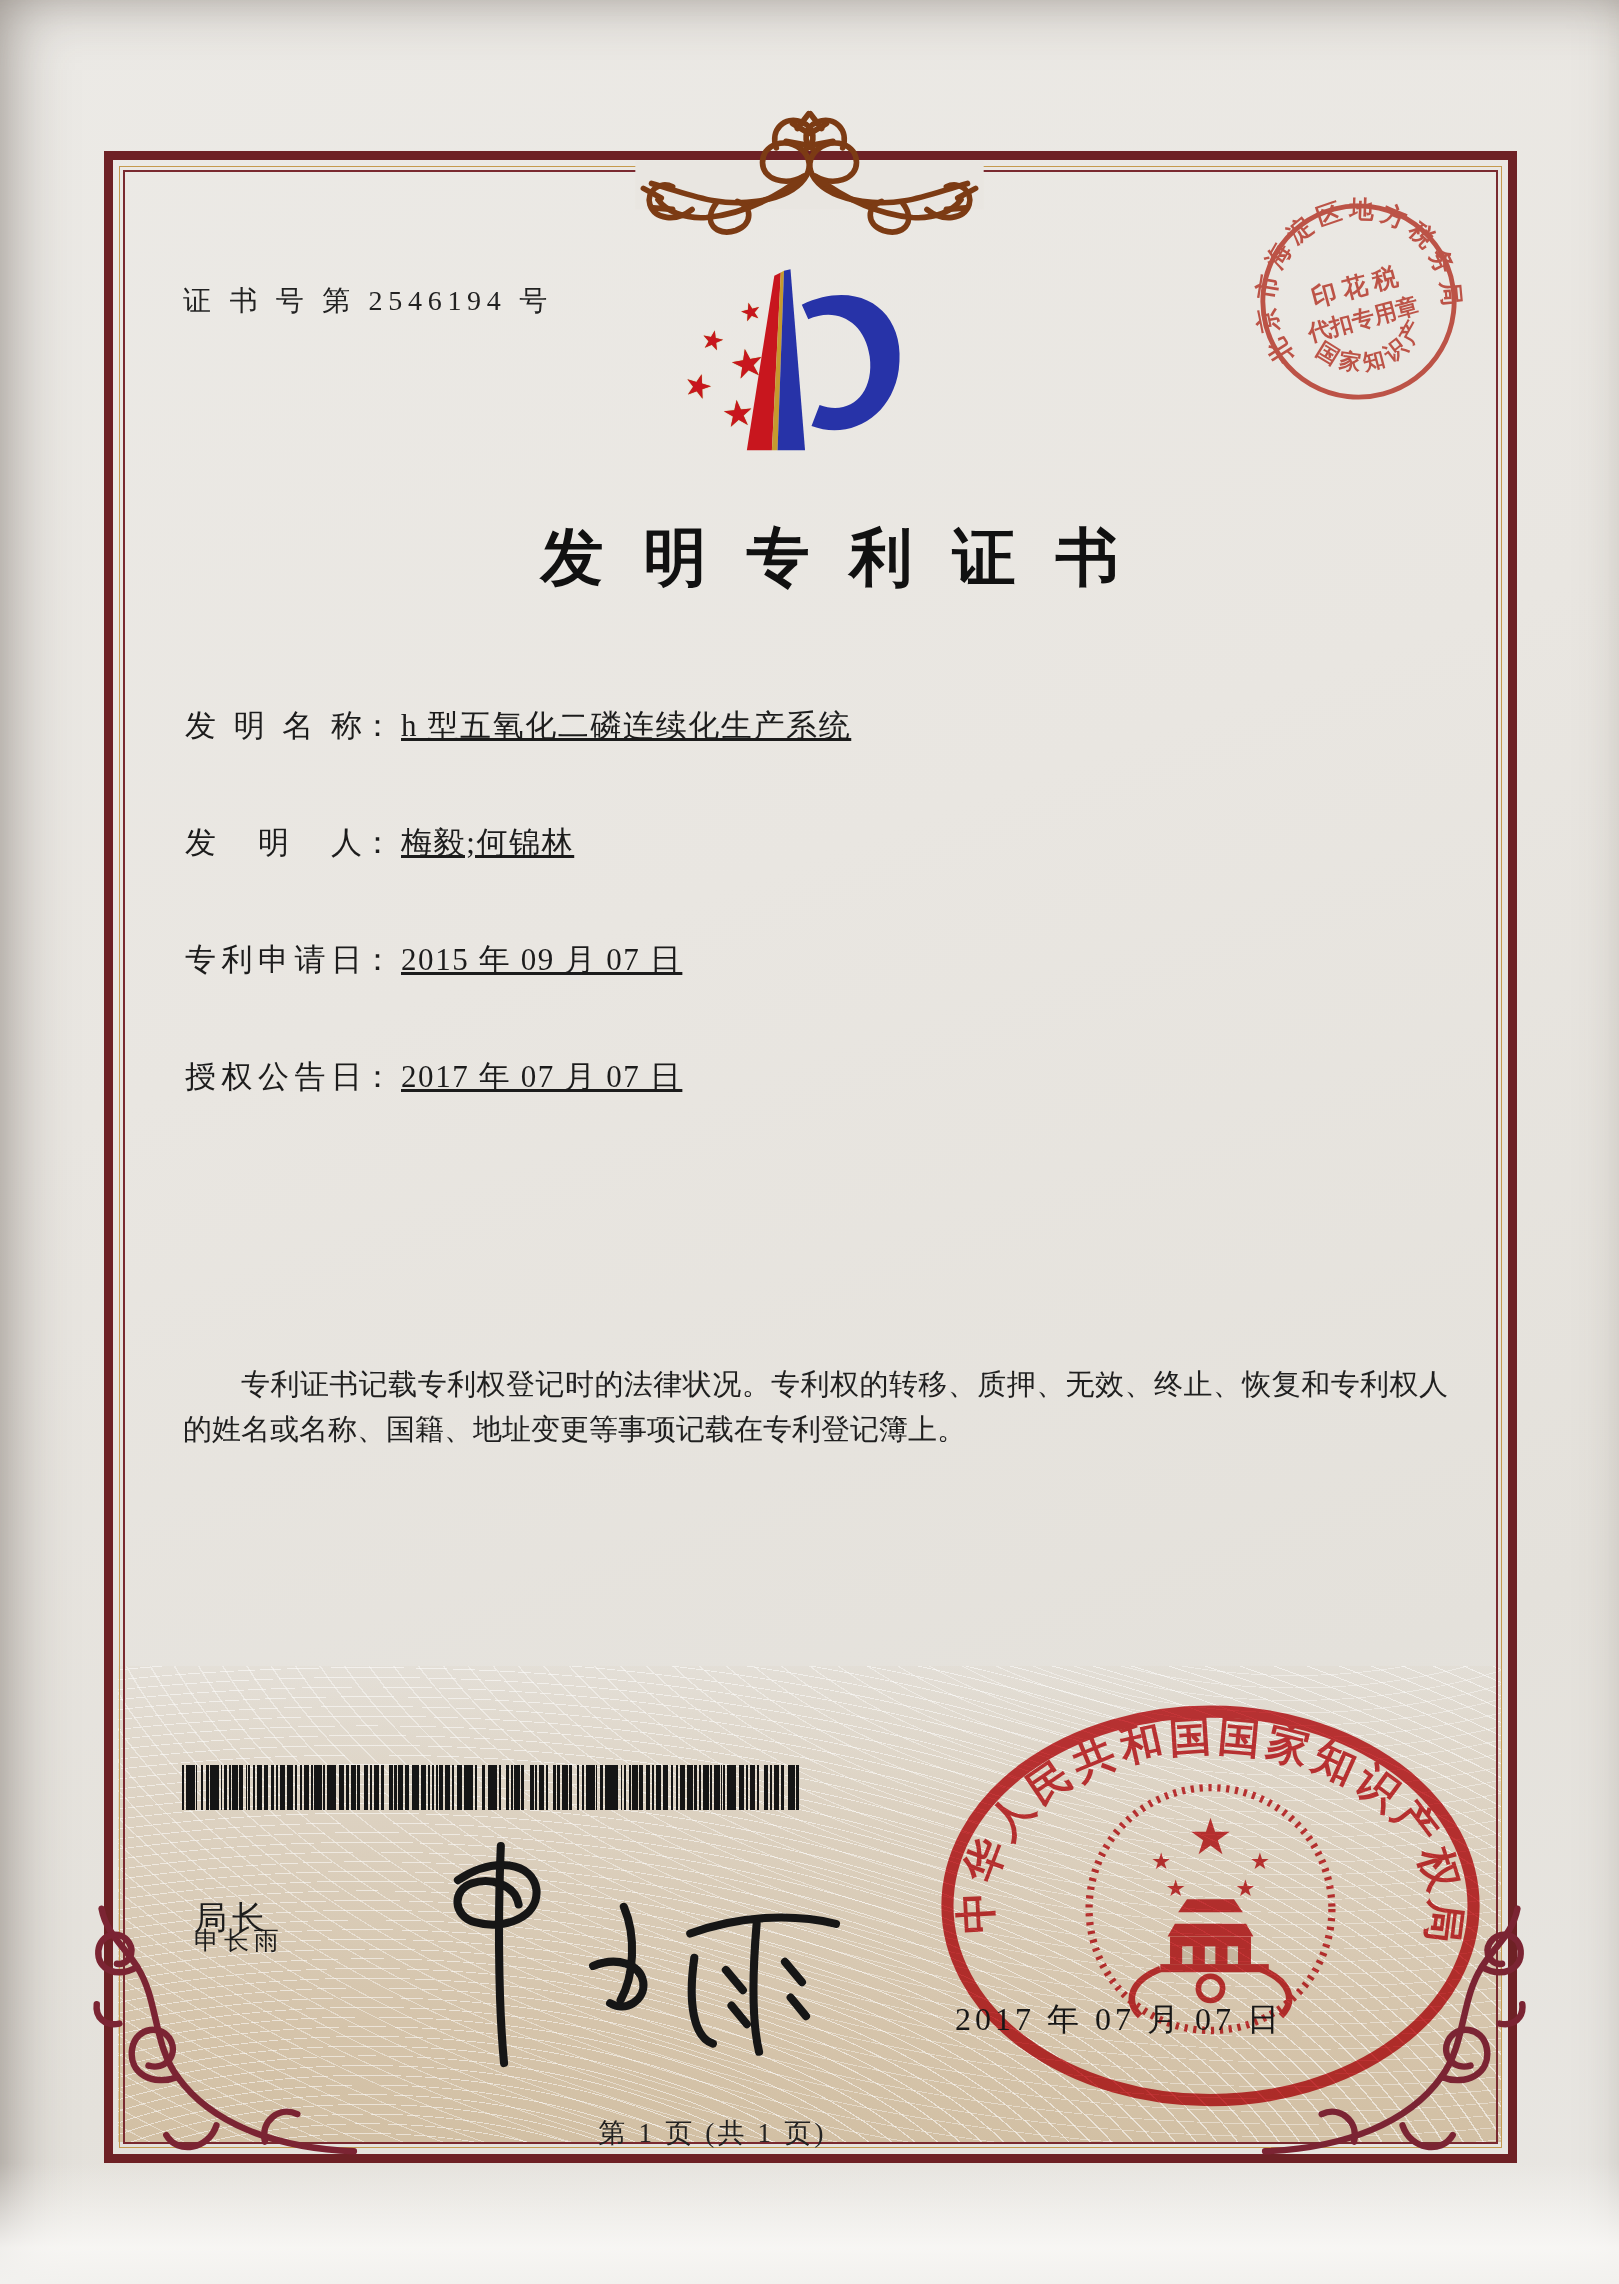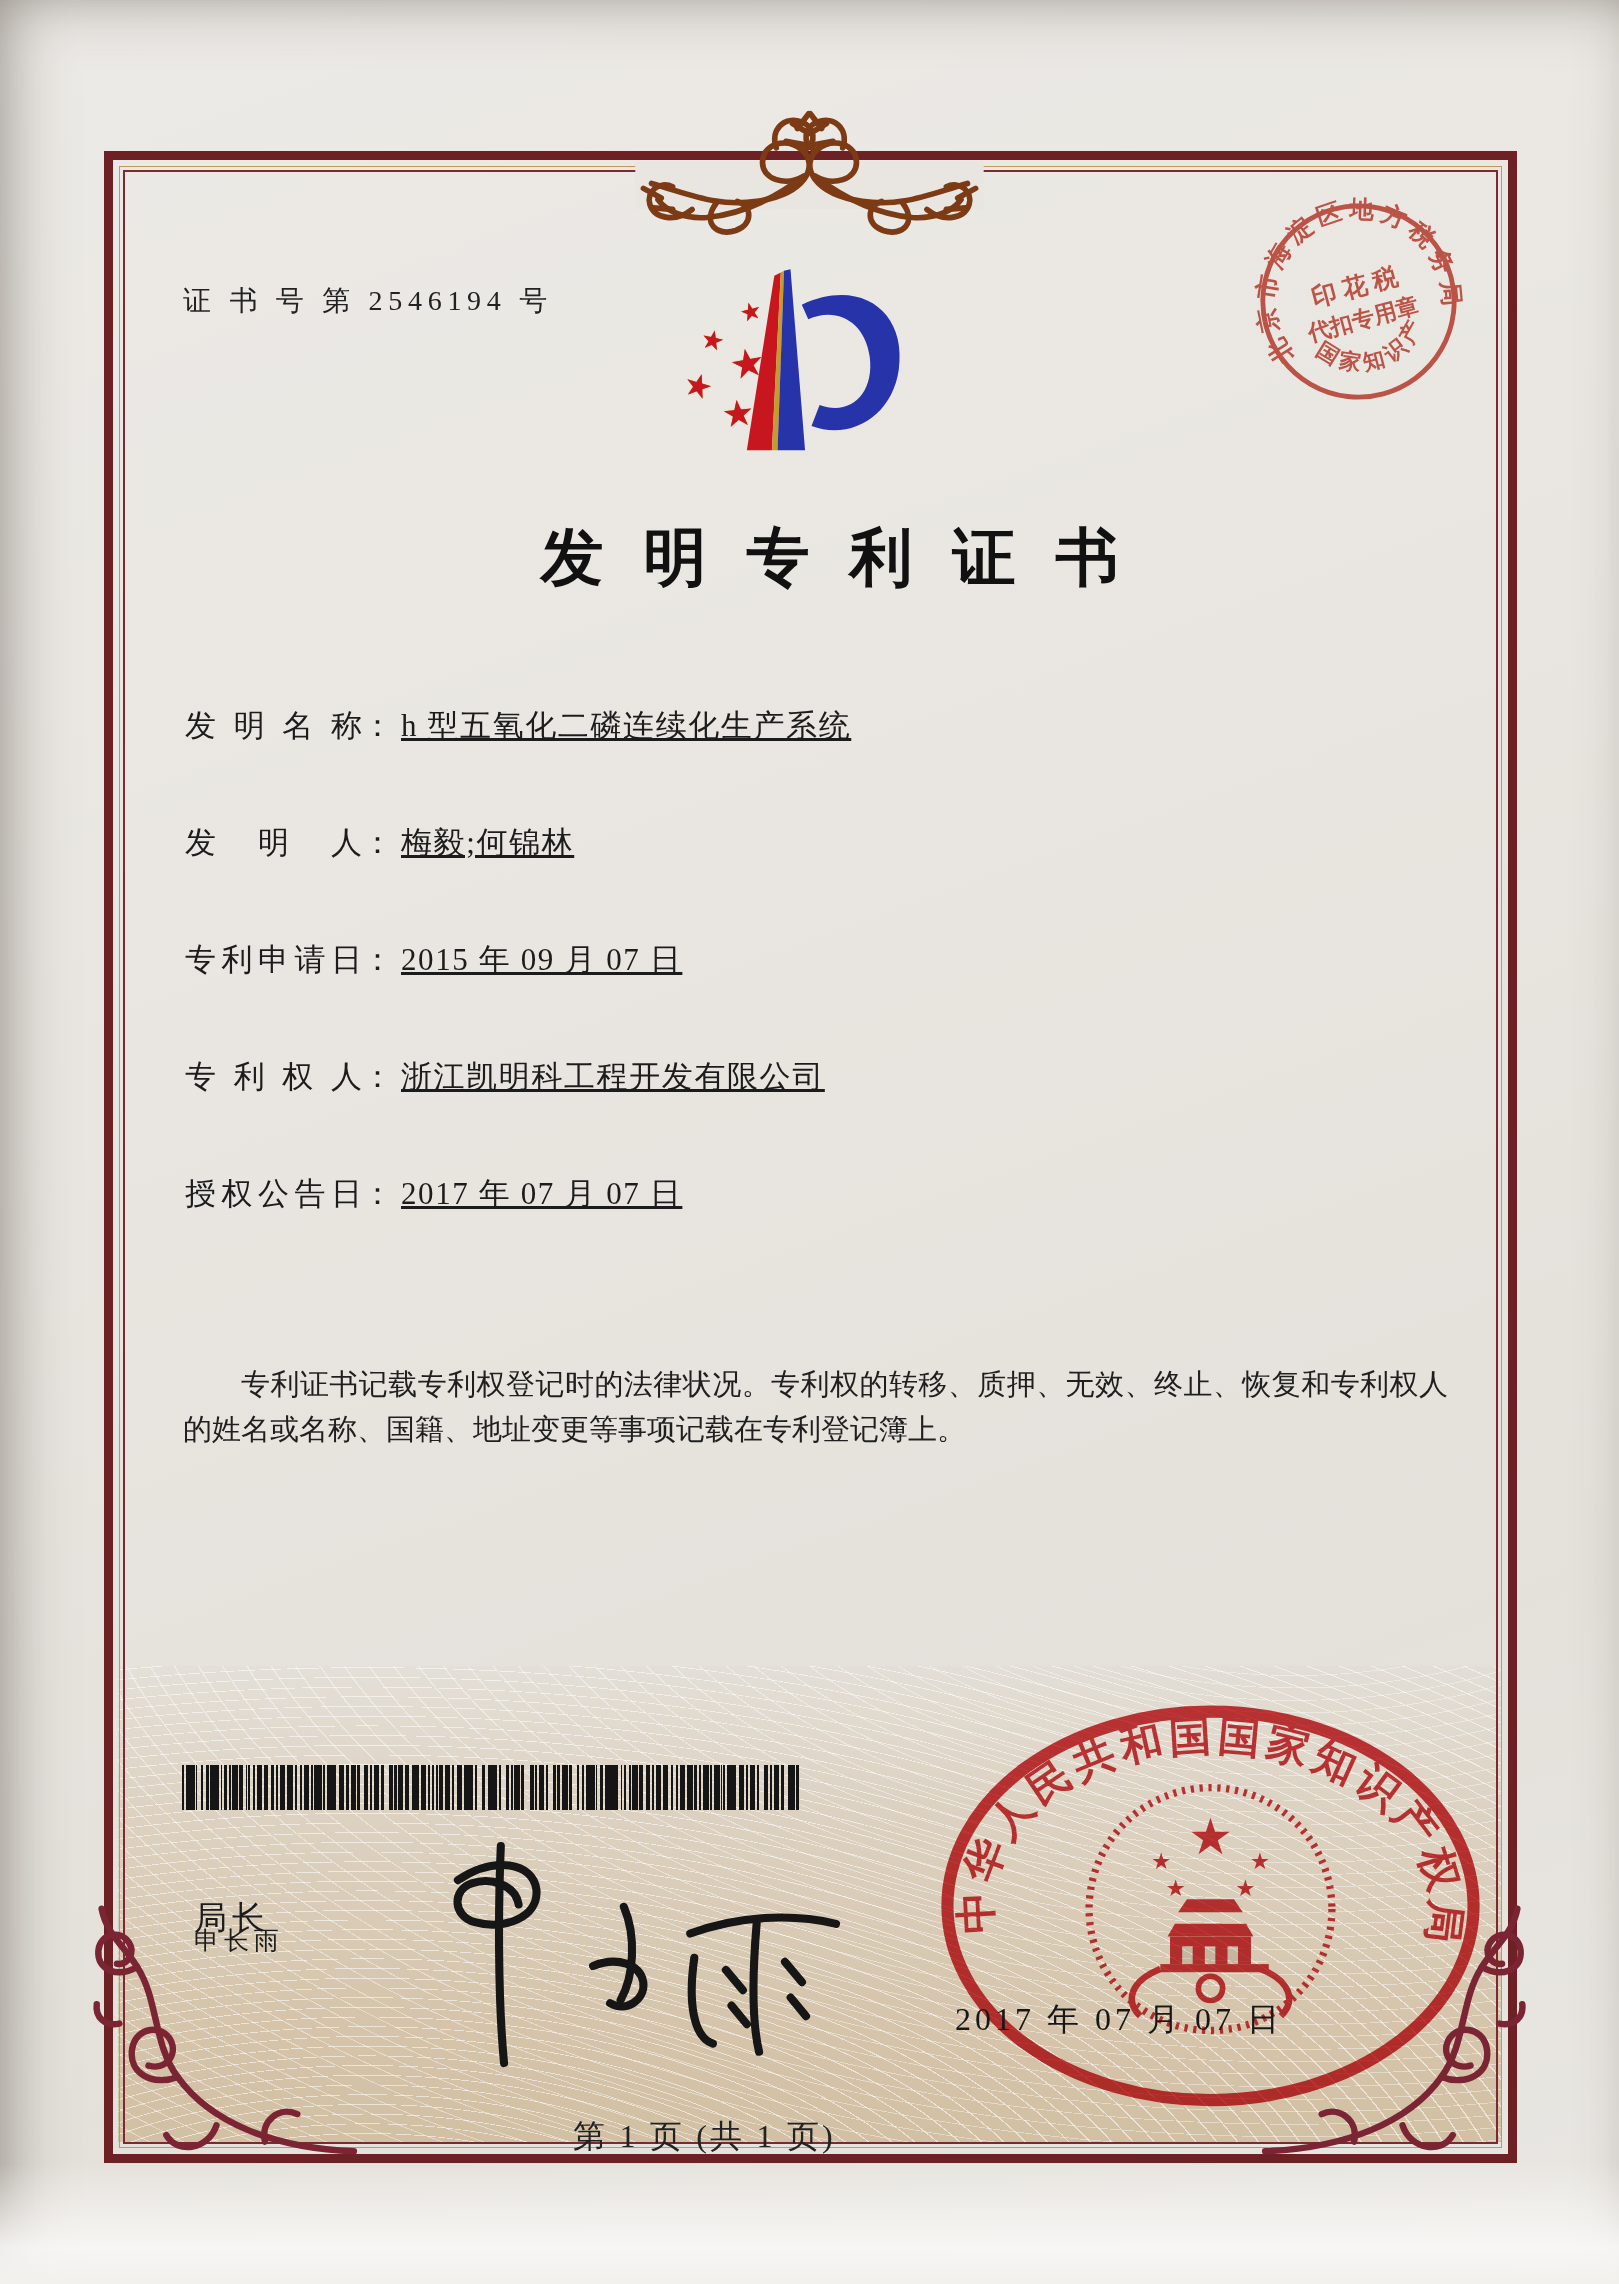--- a/index.html
+++ b/index.html
@@ -48,21 +48,21 @@
       repeating-linear-gradient(90deg,#151515 0 1.6px,transparent 1.6px 7.3px,#151515 7.3px 11.3px,transparent 11.3px 13.8px,#151515 13.8px 15.4px,transparent 15.4px 25px);
     background-blend-mode:darken;}
   
   .commissioner{position:absolute;left:194px;top:1896px;font-size:33px;letter-spacing:4.9px;text-align:center;}
   .commissioner-name{position:absolute;left:194px;top:1924px;font-size:25px;letter-spacing:4.9px;}
   .signature{position:absolute;left:381px;top:1834px;width:510px;height:259px;}
   
   .seal{position:absolute;left:931px;top:1697px;width:559px;height:429px;opacity:.93;mix-blend-mode:multiply;}
   .seal-date{position:absolute;left:955px;top:1998px;font-size:32px;letter-spacing:4px;color:#171717;z-index:6;}
   
-  .footer{position:absolute;left:8px;width:1393px;top:2115px;text-align:center;font-size:32px;letter-spacing:3.2px;color:#222;}
+  .footer{position:absolute;left:16px;width:1393px;top:2115px;text-align:center;font-size:27px;letter-spacing:3.2px;color:#222;}
   
   .tax-stamp{position:absolute;left:1245px;top:188px;width:227px;height:227px;opacity:.92;}
   .z1{z-index:1}.z2{z-index:2}.z3{z-index:3}.z4{z-index:4}.z5{z-index:5}
 </style>
 </head>
 <body>
 
 <div id="photo">
 
   <div class="wave-band z1"></div>
@@ -130,23 +130,20 @@
 
   <div class="fields z4">
     <div class="field-row">
       <span class="field-label">发明名称</span><span class="field-colon">：</span><span class="field-value">h 型五氧化二磷连续化生产系统</span>
     </div>
     <div class="field-row">
       <span class="field-label">发明人</span><span class="field-colon">：</span><span class="field-value">梅毅;何锦林</span>
     </div>
     <div class="field-row">
       <span class="field-label">专利申请日</span><span class="field-colon">：</span><span class="field-value">2015 年 09 月 07 日</span>
-    </div>
-    <div class="field-row">
-      <span class="field-label">专利权人</span><span class="field-colon">：</span><span class="field-value">浙江凯明科工程开发有限公司</span>
     </div>
     <div class="field-row">
       <span class="field-label">授权公告日</span><span class="field-colon">：</span><span class="field-value">2017 年 07 月 07 日</span>
     </div>
   </div>
 
   <div class="body-text z4">
     <p>专利证书记载专利权登记时的法律状况。专利权的转移、质押、无效、终止、恢复和专利权人的姓名或名称、国籍、地址变更等事项记载在专利登记簿上。</p>
   </div>
 

